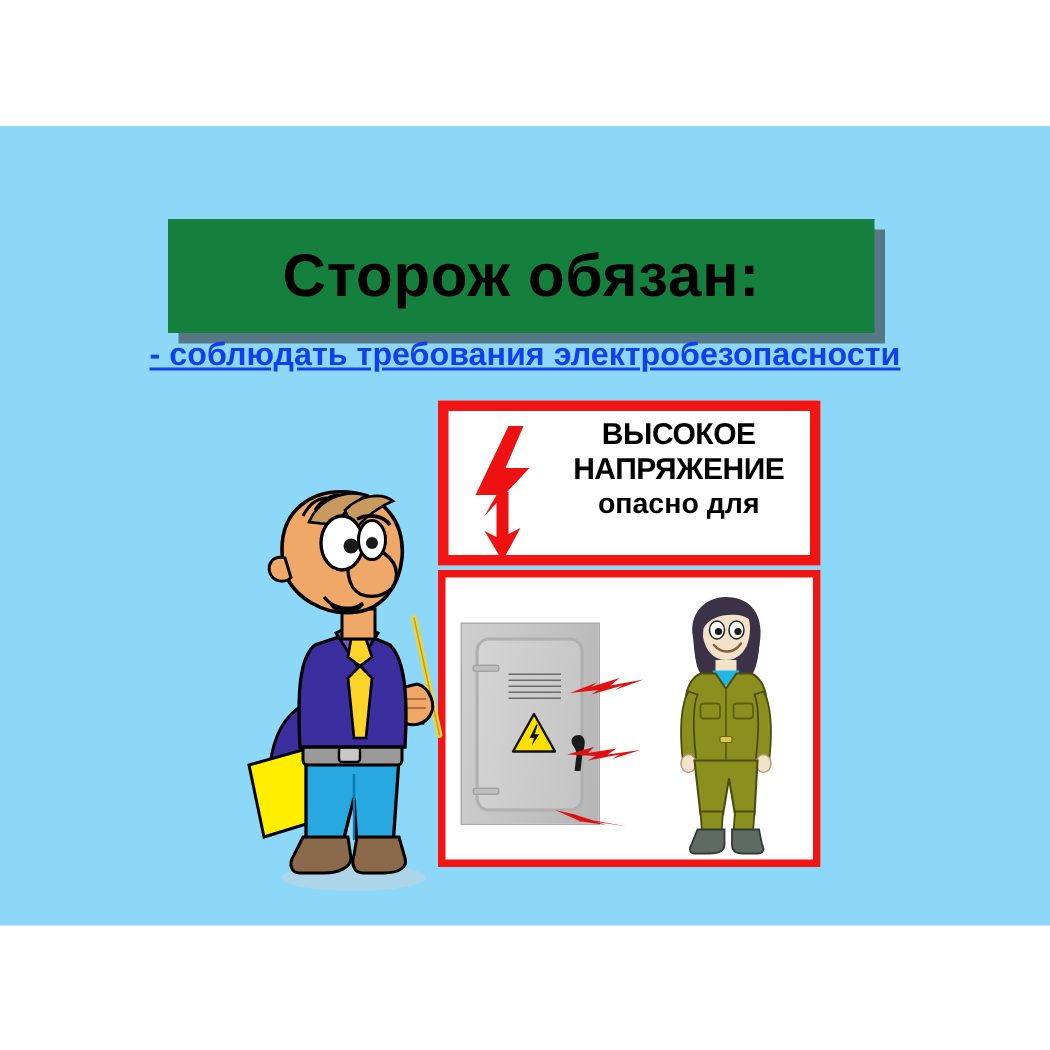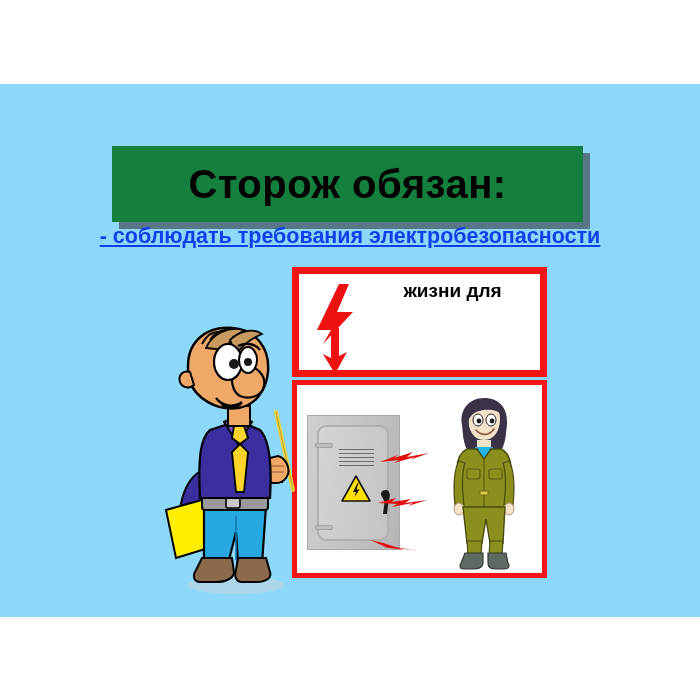--- a/index.html
+++ b/index.html
@@ -215,21 +215,23 @@
   </div>
 
   <div id="subtitle">- соблюдать требования электробезопасности</div>
 
   <div id="warning-sign">
     <svg id="bolt-icon" viewBox="0 0 56 92">
       <path d="M30 2 L8 48 L22 48 L14 62 L44 30 L28 30 L40 2 Z" fill="#ee1111"></path>
       <path d="M22 46 L22 76 L14 72 L26 92 L38 70 L30 74 L30 46 Z" fill="#ee1111"></path>
     </svg>
     <div id="sign-text">
-      <div class="line3">жизни для</div>
+      <div class="line1">ВЫСОКОЕ</div>
+      <div class="line2">НАПРЯЖЕНИЕ</div>
+      <div class="line3">опасно для</div>
     </div>
   </div>
 
   <div id="illustration-panel">
 
     <div id="cabinet">
       <div id="cabinet-door">
         <div class="hinge top"></div>
         <div class="hinge bottom"></div>
         <div id="vents">

